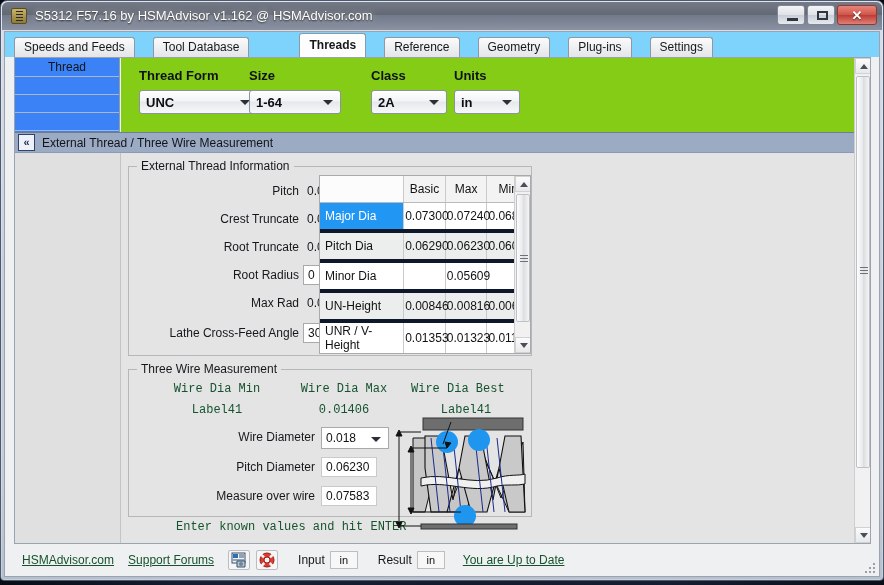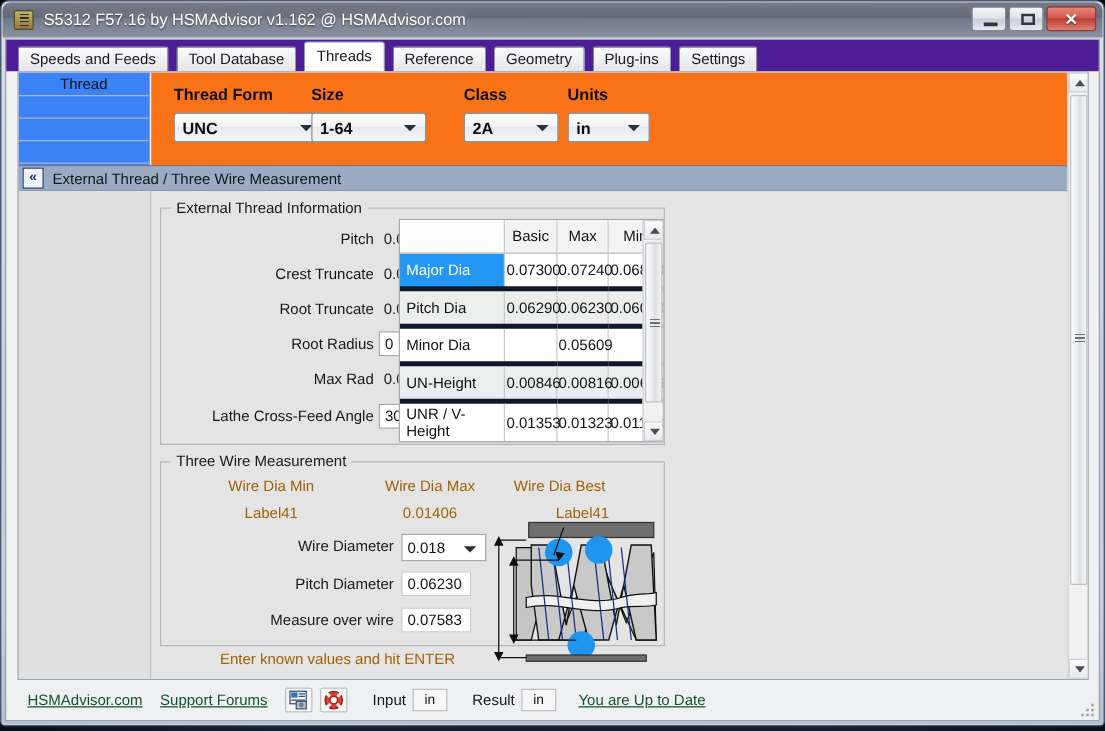--- a/index.html
+++ b/index.html
@@ -83,38 +83,38 @@
   .client{
     position:absolute;left:3px;right:3px;top:30px;bottom:3px;
     background:#eff0f1;
     border:1px solid #9aa3ae;
     box-sizing:border-box;
   }
 
   
   .tabstrip{
     position:absolute;left:0;right:0;top:0;height:25px;
-    background:#4c1d95;
+    background:#7dd3fc;
     padding-left:9px;box-sizing:border-box;
-    display:flex;align-items:flex-end;gap:6px;
+    display:flex;align-items:flex-end;gap:18px;
   }
   .tab{
     height:20px;line-height:19px;padding:0 9px;
     border:1px solid #8f99a5;border-bottom:none;
     background:linear-gradient(180deg,#fbfbfc,#e3e5e8);
     font-size:12px;color:#17181a;
     border-radius:3px 3px 0 0;
     box-sizing:border-box;white-space:nowrap;
   }
   .tab.active{
     height:24px;line-height:22px;
     background:#fdfdfd;
     border-color:#8f99a5;
-    font-weight:normal;
-    z-index:3;position:relative;
+    font-weight:bold;
+    z-index:3;position:relative;margin-left:32px;
   }
 
   
   .page{
     position:absolute;left:9px;right:8px;top:25px;bottom:32px;
     background:#f2f2f3;
     border:1px solid #9aa3ae;
     box-sizing:border-box;
     overflow:hidden;
   }
@@ -128,21 +128,21 @@
   }
   .sidebar .sb-row{height:18px;border-bottom:1px solid #a9b6cc;box-sizing:border-box;}
   .sidebar .sb-title{
     height:18px;line-height:18px;text-align:center;
     font-size:12px;color:#101418;border-bottom:1px solid #a9b6cc;
   }
 
   
   .selector{
     position:absolute;left:106px;right:16px;top:0;height:74px;
-    background:#f97316;
+    background:#84cc16;
     box-sizing:border-box;
   }
   .sel-group{position:absolute;top:10px;}
   .sel-label{font-size:13px;font-weight:bold;color:#0f1116;margin-bottom:7px;}
   .combo{
     height:24px;box-sizing:border-box;
     border:1px solid #8a939e;border-radius:3px;
     background:linear-gradient(180deg,#ffffff 0%,#f3f4f6 45%,#e6e8ec 50%,#f7f8f9 100%);
     position:relative;
     display:flex;align-items:center;
@@ -185,21 +185,21 @@
     position:absolute;
     border:1px solid #b6b7b9;
     box-sizing:border-box;
     background:#e4e4e5;
   }
   .gb-title{
     position:absolute;top:-8px;left:8px;background:#e4e4e5;padding:0 4px;
     font-size:12px;color:#15171b;white-space:nowrap;
   }
 
-  .frow{position:absolute;font-size:12px;color:#a16207;white-space:nowrap;}
+  .frow{position:absolute;font-size:12px;color:#14532d;white-space:nowrap;font-family:Liberation Mono, monospace;}
   .flabel{position:absolute;text-align:right;font-size:12px;color:#15171b;white-space:nowrap;}
   .fvalue{position:absolute;font-size:12px;color:#15171b;white-space:nowrap;}
   .fbox{
     position:absolute;height:20px;box-sizing:border-box;
     border:1px solid #a8a9ab;background:#ffffff;
     font-size:12px;color:#111;line-height:18px;padding-left:4px;
   }
   .fbox.flat{border:1px solid #c9cacc;}
 
   

